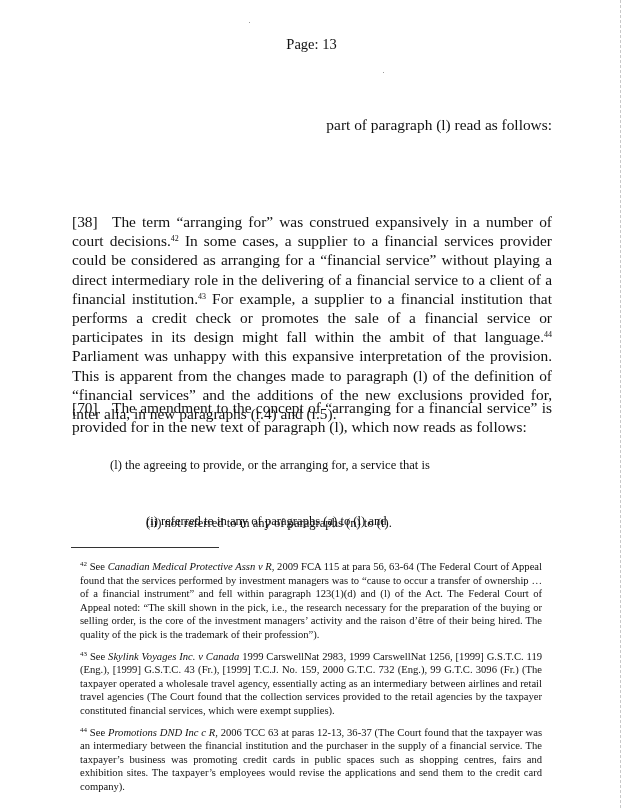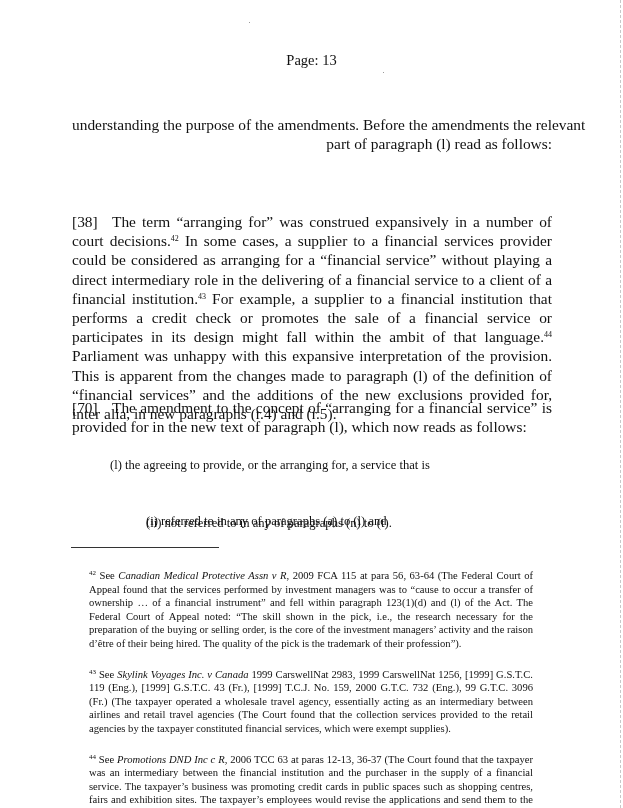--- a/index.html
+++ b/index.html
@@ -8,21 +8,21 @@
       font-family: "Liberation Serif", "DejaVu Serif", serif;
       color: #111111;
     }
     .edge-line {
       position: absolute; left: 620px; top: 0; width: 0; height: 808px;
       border-left: 1px dashed #c8c8c8;
     }
     .speck { position: absolute; width: 1px; height: 1px; background: #9a9a9a; }
     .page-header {
       position: absolute; top: 36px; left: 0; width: 623px;
-      text-align: center; font-size: 14.5px; margin-top: 16px;
+      text-align: center; font-size: 14.5px;
     }
     .body-text {
       position: absolute; left: 72px; width: 480px;
       font-size: 15.4px; line-height: 19.2px; text-align: justify;
     }
     .body-text p { margin: 0; }
     .para-num { display: inline-block; width: 40px; }
     .quote {
       position: absolute; left: 110px; width: 440px;
       font-size: 12.6px; line-height: 16.5px;
@@ -32,35 +32,34 @@
     }
     sup { font-size: 8px; line-height: 0; vertical-align: 5px; }
     .fn-sep {
       position: absolute; left: 71px; top: 547px; width: 148px; height: 0;
       border-top: 1px solid #333;
     }
     .footnotes {
       position: absolute; left: 72px; top: 552px; width: 478px;
       font-size: 10.6px; line-height: 13.6px; text-align: justify;
     }
-    .footnotes p { margin: 17px; }
+    .footnotes p { margin: 8px; }
     .footnotes sup { font-size: 7px; vertical-align: 4px; }
     i { font-style: italic; }
   </style>
 </head>
 <body>
 
 <div class="edge-line"></div>
 <div class="speck" style="left:249px;top:22px;"></div>
 <div class="speck" style="left:383px;top:72px;"></div>
 
 <div class="page-header">Page: 13</div>
 
 <div class="body-text" style="top:115px;">
-  <p style="text-align:left;white-space:nowrap;">understanding the purpose of the amendments. Before the amendments the relevant</p>
   <p style="text-align:right;">part of paragraph (l) read as follows:</p>
 </div>
 
 <div class="quote" style="top:170px;">
 </div>
 
 <div class="body-text" style="top:212px;">
   <p><span class="para-num">[38]</span><span>The term “arranging for” was construed expansively in a number of court decisions.</span><sup>42</sup><span> In some cases, a supplier to a financial services provider could be considered as arranging for a “financial service” without playing a direct intermediary role in the delivering of a financial service to a client of a financial institution.</span><sup>43</sup><span> For example, a supplier to a financial institution that performs a credit check or promotes the sale of a financial service or participates in its design might fall within the ambit of that language.</span><sup>44</sup><span> Parliament was unhappy with this expansive interpretation of the provision. This is apparent from the changes made to paragraph (l) of the definition of “financial services” and the additions of the new exclusions provided for, inter alia, in new paragraphs (r.4) and (r.5).</span></p>
 </div>
 

